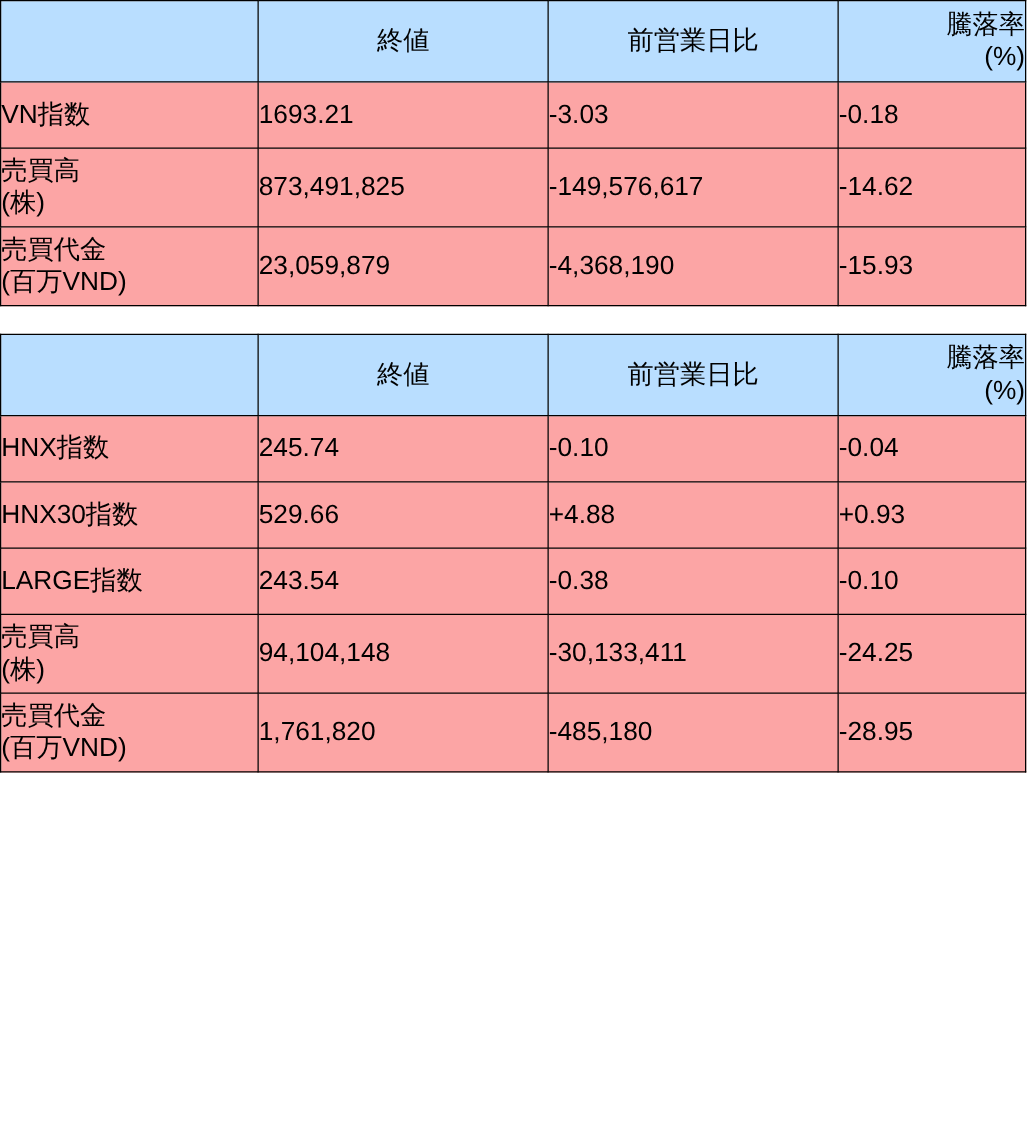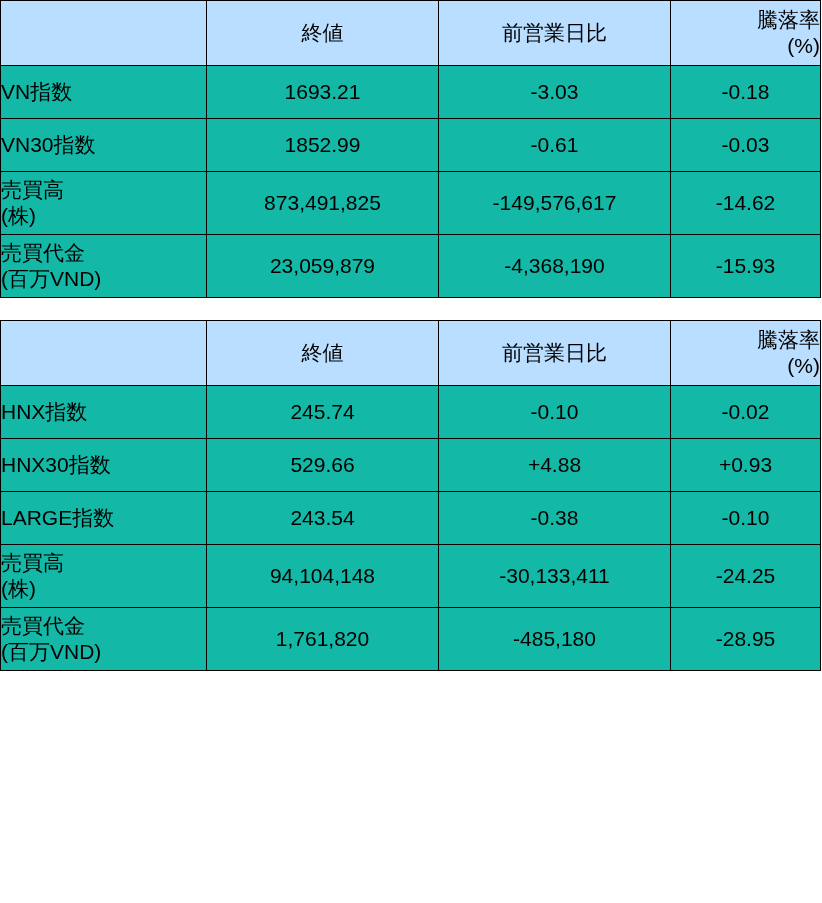--- a/index.html
+++ b/index.html
@@ -49,29 +49,29 @@
     background: #b9deff;
   }
   .hdr-two {
     display: block;
     text-align: right;
   }
   tbody td {
     font-size: 21px;
     height: 52px;
     padding: 2px 10px;
-    background: #14b8a6;
+    background: #fca5a5;
   }
   tbody td.label {
     text-align: left;
     font-size: 21px;
     line-height: 1.22;
   }
   tbody td.num {
-    text-align: center;
+    text-align: left;
     font-size: 21px;
   }
   tr.tall td { height: 62px; }
   td.label .l1, td.label .l2 {
     display: block;
   }
   .spacer {
     height: 22px;
   }
 </style>
@@ -99,28 +99,20 @@
       </tr>
     </thead>
     <tbody>
       <tr>
         <td class="label">
           <span class="l1">VN指数</span>
         </td>
         <td class="num">1693.21</td>
         <td class="num">-3.03</td>
         <td class="num">-0.18</td>
-      </tr>
-      <tr>
-        <td class="label">
-          <span class="l1">VN30指数</span>
-        </td>
-        <td class="num">1852.99</td>
-        <td class="num">-0.61</td>
-        <td class="num">-0.03</td>
       </tr>
       <tr class="tall">
         <td class="label">
           <span class="l1">売買高</span>
           <span class="l2">(株)</span>
         </td>
         <td class="num">873,491,825</td>
         <td class="num">-149,576,617</td>
         <td class="num">-14.62</td>
       </tr>
@@ -156,21 +148,21 @@
         </th>
       </tr>
     </thead>
     <tbody>
       <tr>
         <td class="label">
           <span class="l1">HNX指数</span>
         </td>
         <td class="num">245.74</td>
         <td class="num">-0.10</td>
-        <td class="num">-0.02</td>
+        <td class="num">-0.04</td>
       </tr>
       <tr>
         <td class="label">
           <span class="l1">HNX30指数</span>
         </td>
         <td class="num">529.66</td>
         <td class="num">+4.88</td>
         <td class="num">+0.93</td>
       </tr>
       <tr>

